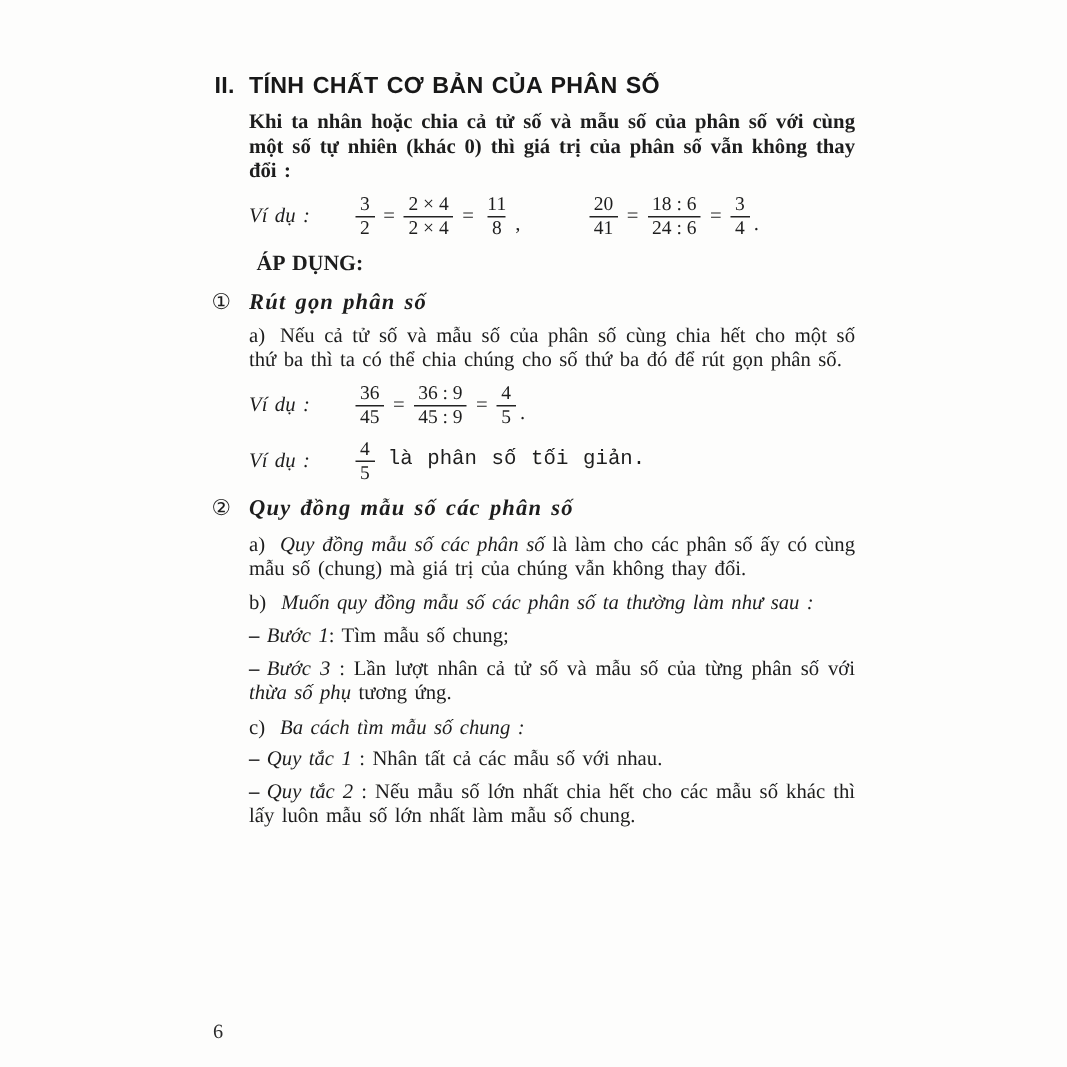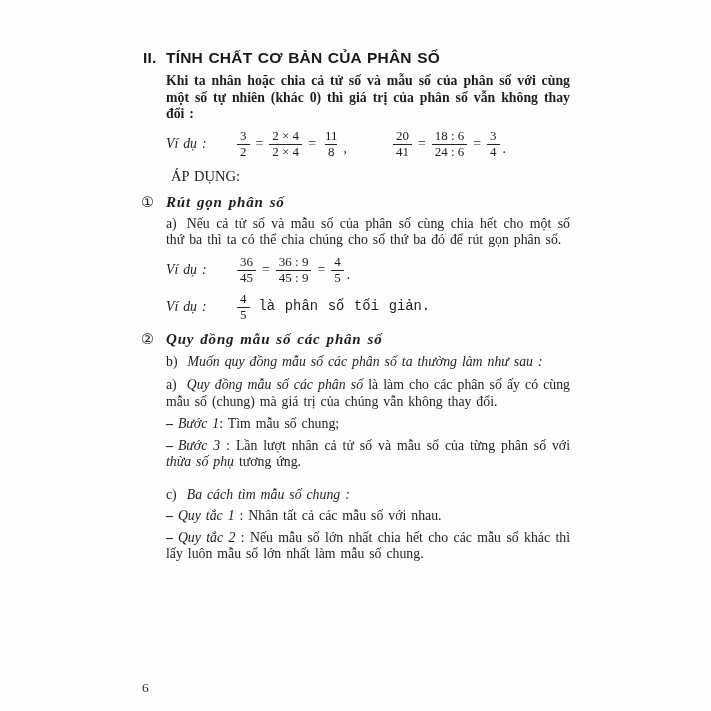--- a/index.html
+++ b/index.html
@@ -30,21 +30,21 @@
 
   
   .para { margin: 5px 0 0; text-align: justify; }
   .intro { margin-top: 6px; font-weight: bold; }
   .plabel { margin-right: 10px; }
   .it { font-style: italic; }
 
   
   .apply {
     margin: 8px 0 0; padding-left: 5px;
-    font-weight: 400; font-size: 14.5px; line-height: 17px;
+    font-weight: 700; font-size: 14.5px; line-height: 17px;
   }
 
   
   .sec-heading {
     position: relative; margin: 8px 0 0;
     font-weight: 700; font-style: italic;
     font-size: 15px; line-height: 18px; letter-spacing: 0.8px;
   }
   .sec-heading .marker {
     position: absolute; left: -25px; top: 0;
@@ -165,30 +165,30 @@
           <span class="den">5</span>
         </span>
       <span class="extext">là phân số tối giản.</span>
     </div>
 
     <h2 class="sec-heading sec2">
       <span class="marker">②</span>
       <span>Quy đồng mẫu số các phân số</span>
     </h2>
 
+    <p class="para" style="margin-top:7px"><span class="plabel">a)</span><span class="it">Quy đồng mẫu số các phân số</span><span> là làm cho các phân số ấy có cùng mẫu số (chung) mà giá trị của chúng vẫn không thay đổi.</span></p>
+
     <p class="para oneline" style="margin-top:6px"><span class="plabel">b)</span><span class="it">Muốn quy đồng mẫu số các phân số ta thường làm như sau :</span></p>
-
-    <p class="para" style="margin-top:7px"><span class="plabel">a)</span><span class="it">Quy đồng mẫu số các phân số</span><span> là làm cho các phân số ấy có cùng mẫu số (chung) mà giá trị của chúng vẫn không thay đổi.</span></p>
 
     <p class="ditem oneline" style="margin-top:6px"><span class="dash">–</span><span class="it">Bước 1</span><span>: Tìm mẫu số chung;</span></p>
 
 
     <p class="ditem"><span class="dash">–</span><span class="it">Bước 3</span><span> : Lần lượt nhân cả tử số và mẫu số của từng phân số với </span><span class="it">thừa số phụ</span><span> tương ứng.</span></p>
 
-    <p class="para oneline" style="margin-top:16px"><span class="plabel">c)</span><span class="it">Ba cách tìm mẫu số chung :</span></p>
+    <p class="para oneline" style="margin-top:6px"><span class="plabel">c)</span><span class="it">Ba cách tìm mẫu số chung :</span></p>
 
     <p class="ditem oneline"><span class="dash">–</span><span class="it">Quy tắc 1</span><span> : Nhân tất cả các mẫu số với nhau.</span></p>
 
     <p class="ditem"><span class="dash">–</span><span class="it">Quy tắc 2</span><span> : Nếu mẫu số lớn nhất chia hết cho các mẫu số khác thì lấy luôn mẫu số lớn nhất làm mẫu số chung.</span></p>
 
 
   </div>
 
   <div class="pagenum">6</div>
 </div>

